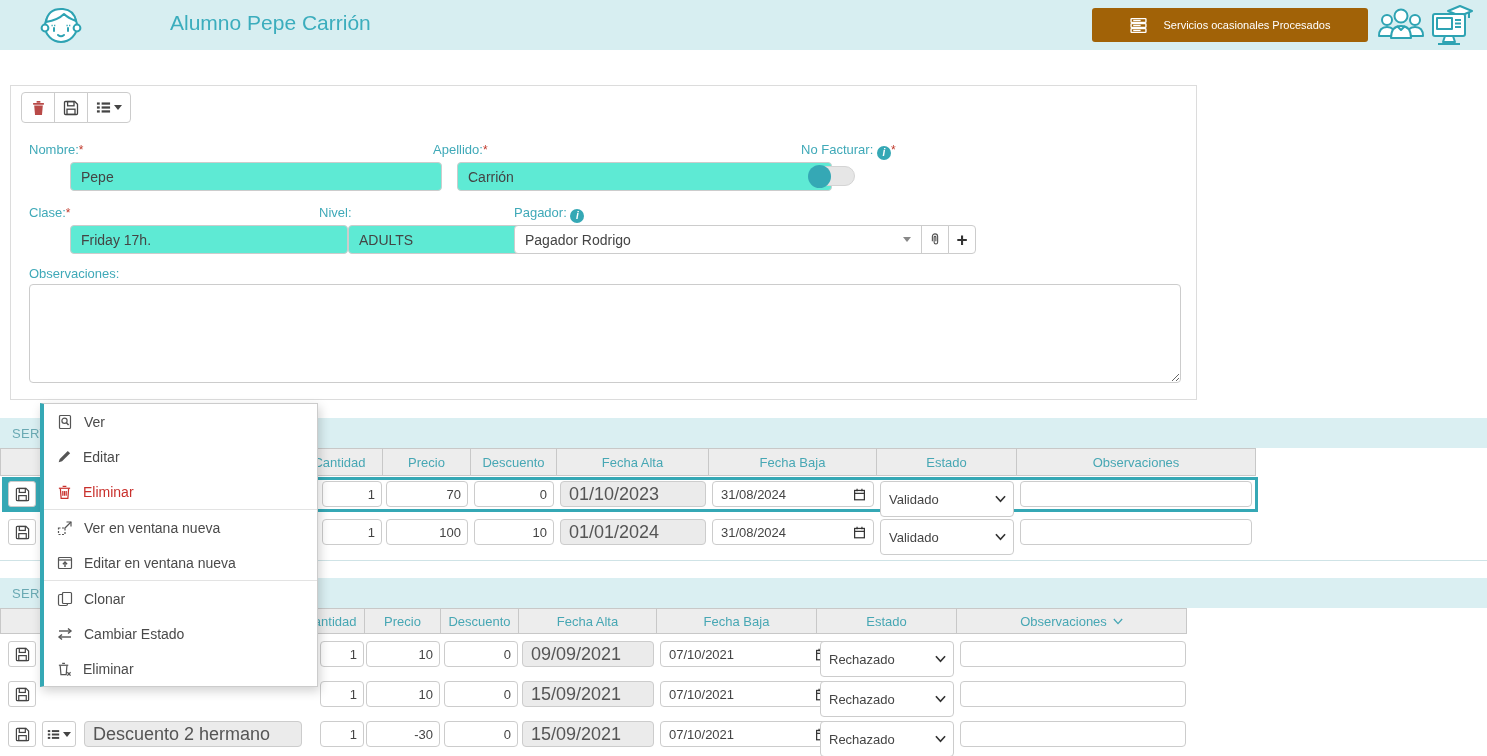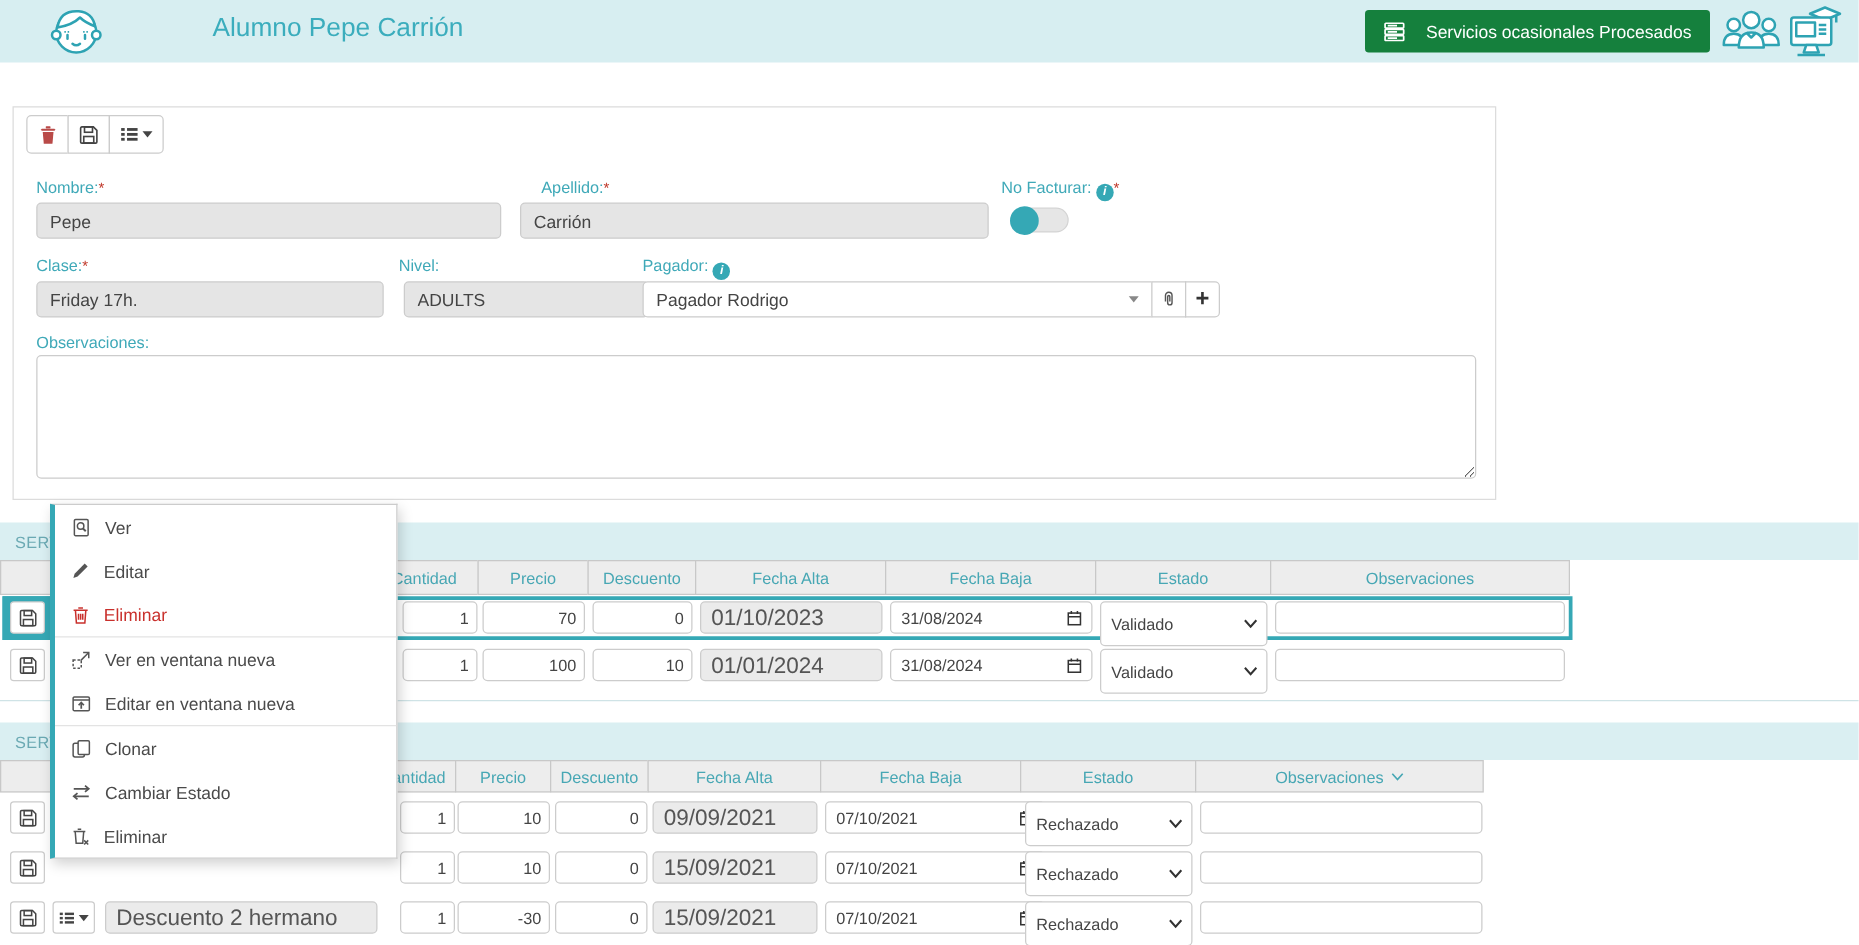--- a/index.html
+++ b/index.html
@@ -9,21 +9,21 @@
     font-family:"Liberation Sans", sans-serif; background:#fff; color:#333;
   }
   svg { display:block; }
 
   
   .app-header { position:absolute; left:0; top:0; width:1487px; height:50px; background:#d7eef1; }
   .logo { position:absolute; left:38px; top:2px; width:46px; height:46px; }
   .app-title { position:absolute; left:170px; top:11px; font-size:21px; color:#3badbd; }
   .hdr-btn {
     position:absolute; left:1092px; top:8px; width:276px; height:34px;
-    background:#15803d; border:none; border-radius:3px; color:#fff; font-size:14px;
+    background:#a16207; border:none; border-radius:3px; color:#fff; font-size:11px;
     display:flex; align-items:center; justify-content:center; gap:17px; cursor:pointer;
     font-family:"Liberation Sans", sans-serif;
   }
   .hdr-icon { position:absolute; top:4px; cursor:pointer; }
   .hdr-icon.people { left:1376px; }
   .hdr-icon.computer { left:1430px; }
 
   
   .panel { position:absolute; left:10px; top:85px; width:1187px; height:315px; background:#fff; border:1px solid #dcdcdc; }
   .btn-group { position:absolute; left:10px; top:6px; display:flex; }
@@ -39,21 +39,21 @@
   .flabel { position:absolute; font-size:13px; color:#3fa9b8; white-space:nowrap; }
   .req { color:#c0392b; font-size:12px; }
   .info-dot { display:inline-block; width:14px; height:14px; border-radius:50%; background:#35a8b5;
     color:#fff; font-size:10px; font-weight:bold; font-style:italic; text-align:center; line-height:14px; vertical-align:-2px; }
   .info-dot::after { content:"i"; }
 
   .f-input {
     position:absolute; height:29px; border:1px solid #ccc; border-radius:4px;
     font-size:14px; color:#444; padding:0 10px; font-family:"Liberation Sans", sans-serif;
   }
-  .f-input.disabled { background:#e5e5e5; }
+  .f-input.disabled { background:#5eead4;margin-left:41px; }
 
   .toggle { position:absolute; width:46px; height:20px; background:#e6e6e6; border:1px solid #d4d4d4; border-radius:11px; cursor:pointer; }
   .toggle .knob { position:absolute; left:-2px; top:-2px; width:23px; height:23px; border-radius:50%; background:#35a8b5; }
 
   .select-box { position:absolute; height:29px; background:#fff; border:1px solid #ccc; border-radius:4px 0 0 4px;
     font-size:14px; color:#444; display:flex; align-items:center; padding:0 10px; cursor:pointer; }
   .select-box .dd-caret { position:absolute; right:10px; }
   .side-btn { position:absolute; width:28px; height:29px; background:#fff; border:1px solid #ccc;
     display:flex; align-items:center; justify-content:center; cursor:pointer; margin:0; padding:0; }
   .side-btn.last { border-radius:0 4px 4px 0; }
@@ -209,21 +209,21 @@
 
   <div class="flabel" style="left:790px; top:56px;"><span>No Facturar:</span> <span class="info-dot"></span><span class="req">*</span></div>
   <div class="toggle" style="left:798px; top:80px;">
       <span class="knob"></span>
     </div>
 
   <div class="flabel" style="left:18px; top:119px;"><span>Clase:</span><span class="req">*</span></div>
   <input class="f-input disabled" style="left: 18px; top: 139px; width: 278px;" readonly="" value="Friday 17h.">
 
   <div class="flabel" style="left:308px; top:119px;"><span>Nivel:</span></div>
-  <input class="f-input disabled" style="left: 312px; top: 139px; width: 196px;" readonly="" value="ADULTS">
+  <input class="f-input disabled" style="left: 296px; top: 139px; width: 196px;" readonly="" value="ADULTS">
 
   <div class="flabel" style="left:503px; top:119px;"><span>Pagador:</span> <span class="info-dot"></span></div>
   <div class="select-box" style="left:503px; top:139px; width:408px;">
     <span>Pagador Rodrigo</span>
     <span class="dd-caret caret" style="border-top-color:#888;"></span>
   </div>
   <button class="side-btn" style="left:910px; top:139px;">
     <span>
       <svg width="14" height="15" viewBox="0 0 16 16" fill="none" stroke="#555" stroke-width="1.3">
         <path d="M5 10 V4.5 a3 3 0 0 1 6 0 V11 a2 2 0 0 1 -4 0 V5.5 a1 1 0 0 1 2 0 V10"></path>

